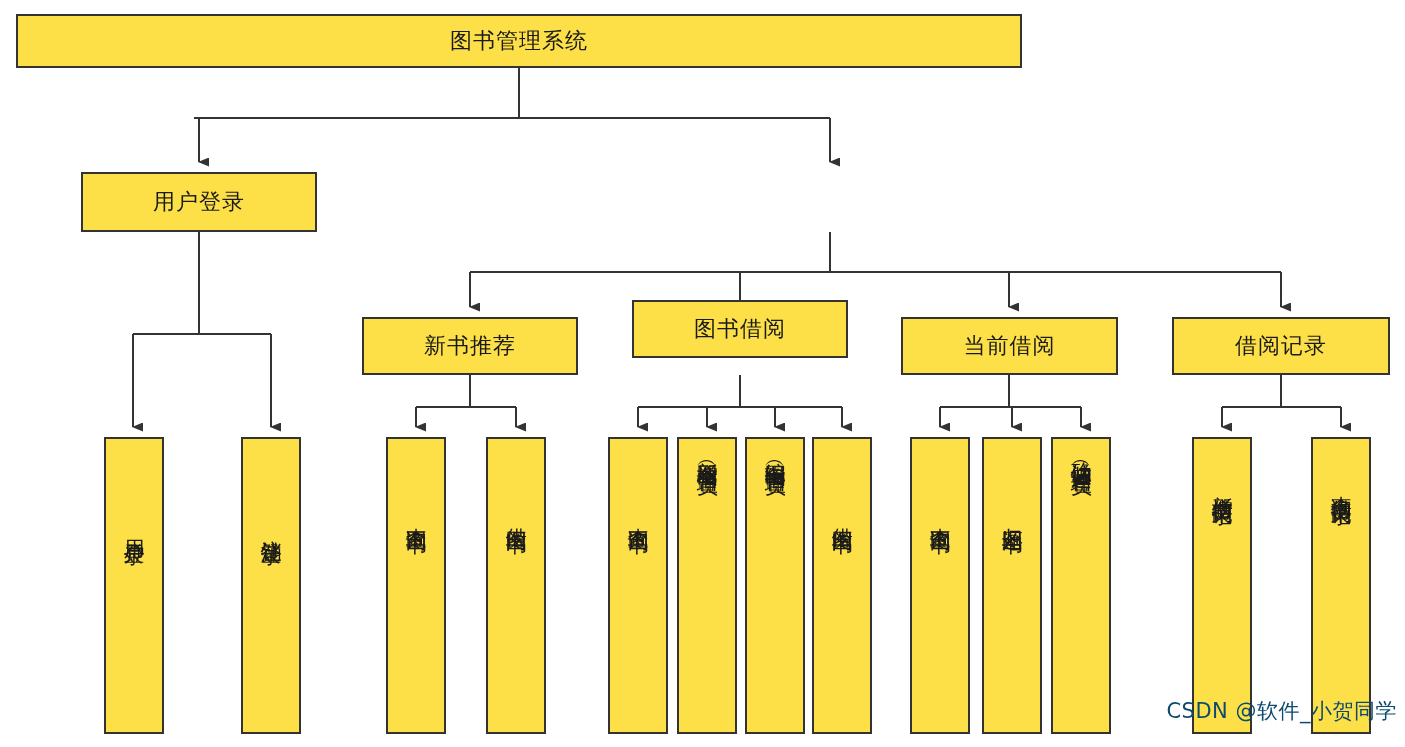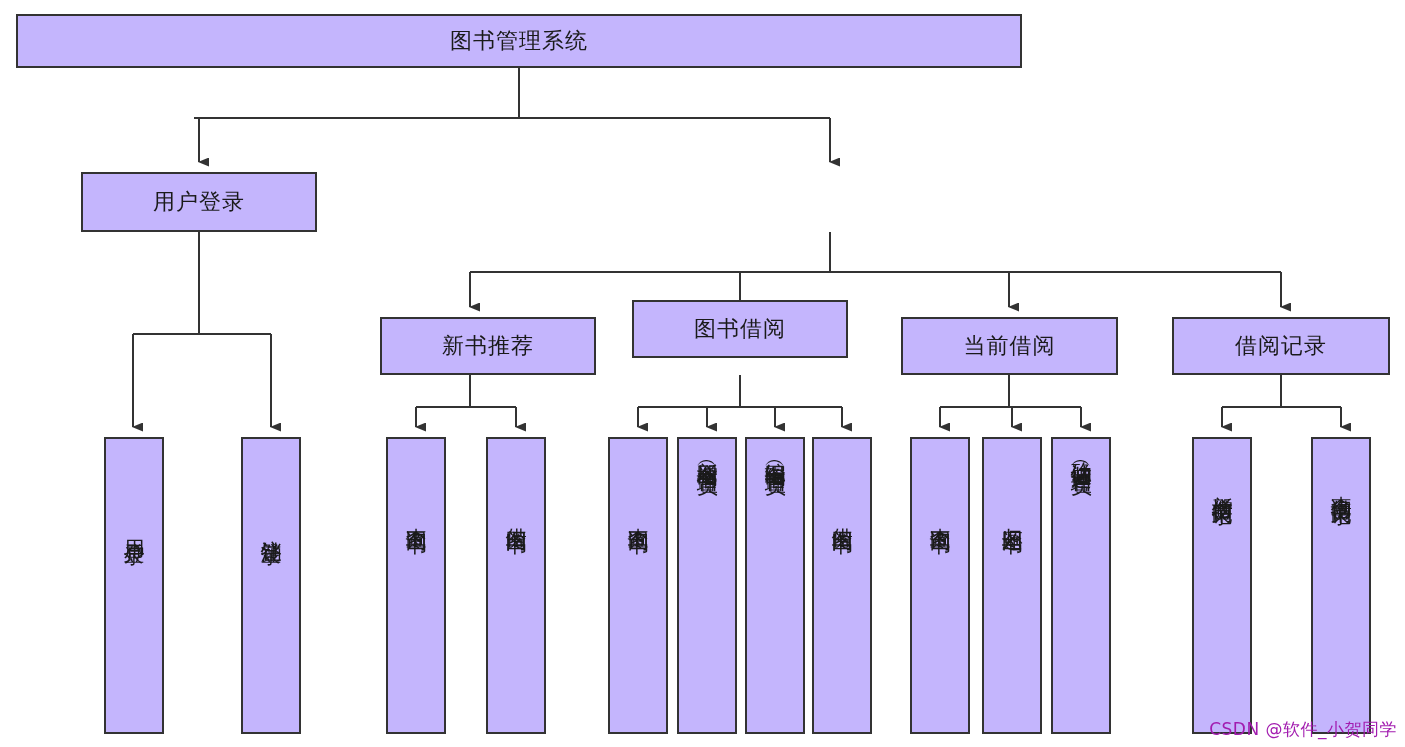--- a/index.html
+++ b/index.html
@@ -18,21 +18,21 @@
     position: absolute;
     left: 0;
     top: 0;
     width: 1405px;
     height: 747px;
   }
   .node-box {
     position: absolute;
     box-sizing: border-box;
     border: 2px solid #333333;
-    background: #c4b5fd;
+    background: #fde047;
     display: flex;
     align-items: center;
     justify-content: center;
     color: #1a1a1a;
   }
   .node-box.horizontal .node-label {
     font-size: 22px;
     line-height: 1.2;
     letter-spacing: 1px;
     white-space: nowrap;
@@ -54,23 +54,23 @@
     position: absolute;
     left: 0;
     top: 0;
     width: 1405px;
     height: 747px;
     pointer-events: none;
   }
   #watermark {
     position: absolute;
     right: 8px;
-    bottom: 6px;
-    font-size: 17px;
-    color: #a21caf;
+    bottom: 22px;
+    font-size: 21px;
+    color: #0c4a6e;
     white-space: nowrap;
     letter-spacing: 0.5px;
   }
 </style>
 </head>
 <body>
 
 <div id="diagram-root">
 
   <svg id="connectors" width="1405" height="747" viewBox="0 0 1405 747" xmlns="http://www.w3.org/2000/svg">
@@ -124,21 +124,21 @@
   </svg>
 
   <div class="node-box horizontal" style="left:16px; top:14px; width:1006px; height:54px;">
     <span class="node-label">图书管理系统</span>
   </div>
 
   <div class="node-box horizontal" style="left:81px; top:172px; width:236px; height:60px;">
     <span class="node-label">用户登录</span>
   </div>
 
-  <div class="node-box horizontal" style="left:380px; top:317px; width:216px; height:58px;">
+  <div class="node-box horizontal" style="left:362px; top:317px; width:216px; height:58px;">
     <span class="node-label">新书推荐</span>
   </div>
   <div class="node-box horizontal" style="left:632px; top:300px; width:216px; height:58px;">
     <span class="node-label">图书借阅</span>
   </div>
   <div class="node-box horizontal" style="left:901px; top:317px; width:217px; height:58px;">
     <span class="node-label">当前借阅</span>
   </div>
   <div class="node-box horizontal" style="left:1172px; top:317px; width:218px; height:58px;">
     <span class="node-label">借阅记录</span>

